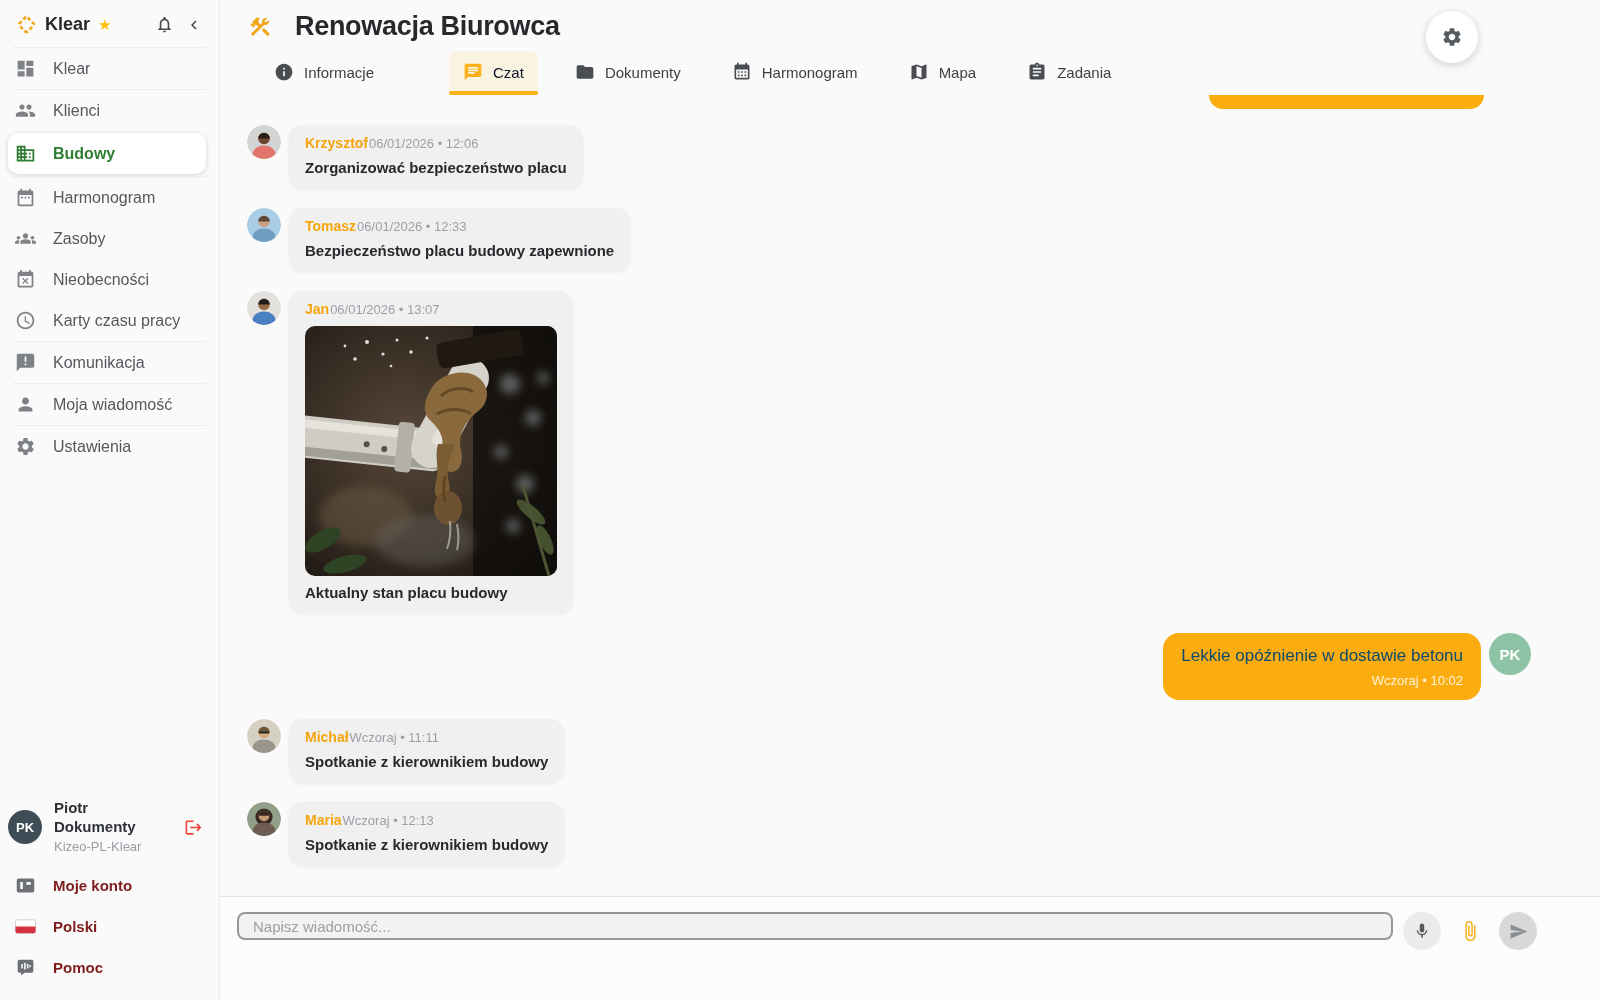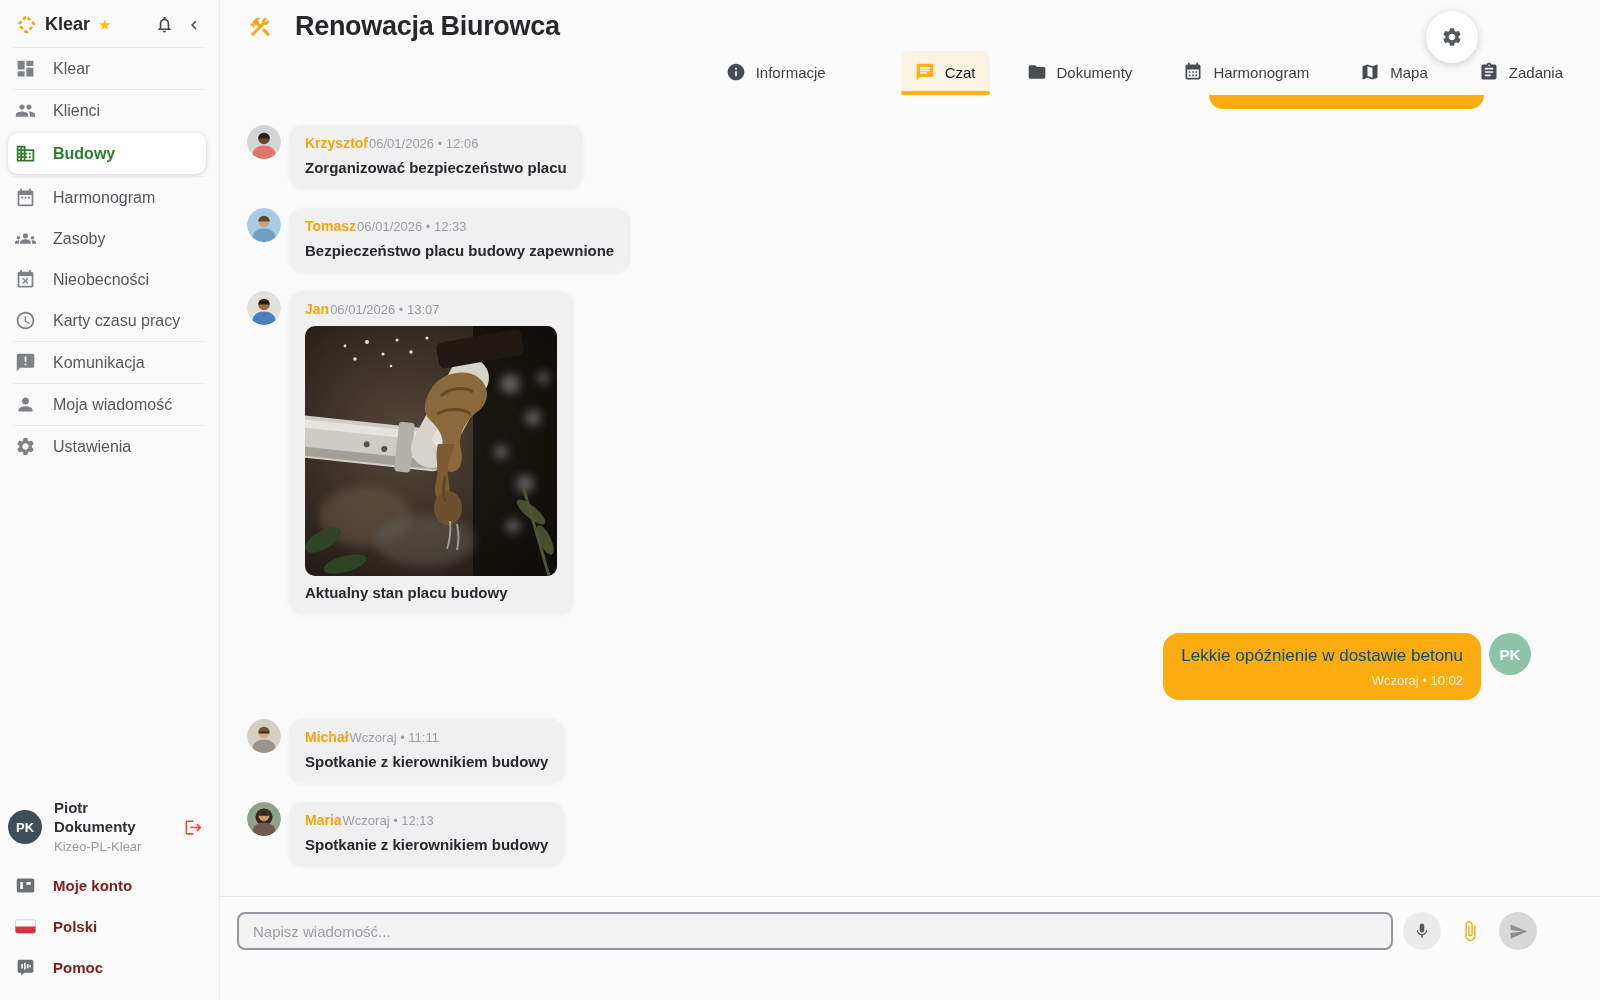--- a/index.html
+++ b/index.html
@@ -32,21 +32,21 @@
   .logout{margin-left:auto;color:#F44336;background:none;border:none;cursor:pointer;display:flex;padding:2px;}
   .sb-bottom .nav-item{font-weight:600;color:#7f1d1d;font-size:15px;}
   .sb-bottom .nav-item .icon{color:#6d7176;}
 
   
   .main{flex:1;display:flex;flex-direction:column;position:relative;height:100%;min-width:0;}
   .mheader{padding:11px 0 0 28px;position:relative;flex:none;}
   .title-row{display:flex;align-items:center;gap:23px;}
   .title-row h1{font-size:27px;margin:0;font-weight:bold;color:#26282c;letter-spacing:-.3px;}
   .tool-icon{width:24px;height:24px;color:#F2A71B;display:flex;}
-  .tabs{display:flex;margin-top:9px;padding-left:12px;justify-content:flex-end;}
+  .tabs{display:flex;margin-top:9px;padding-left:12px;}
   .tab{display:flex;align-items:center;gap:10px;padding:11px 14px 13px;margin-right:23px;
        font-size:15px;color:#3d4145;cursor:pointer;position:relative;}
   .tab .ticon{width:20px;height:20px;color:#494d52;display:flex;}
   .tab.active{color:#0f172a;background:#FAF3E1;border-radius:8px 8px 0 0;margin-left:38px;}
   .tab.active .ticon{color:#FBB117;}
   .tab.active::after{content:"";position:absolute;left:0;right:0;bottom:0;height:4px;
                      background:#FBB117;border-radius:3px;}
   .fab{position:absolute;top:11px;right:122px;width:52px;height:52px;border-radius:50%;
        background:#fff;border:none;box-shadow:0 2px 9px rgba(0,0,0,.18);cursor:pointer;
        display:flex;align-items:center;justify-content:center;color:#555a5f;z-index:5;}
@@ -68,21 +68,21 @@
   .msg.own{justify-content:flex-end;padding-right:69px;}
   .own-bubble{background:#FBAD10;border-radius:16px;padding:13px 18px 12px;max-width:420px;}
   .own-text{color:#0c4a6e;font-size:17px;}
   .own-time{color:rgba(255,255,255,.85);font-size:13px;text-align:right;margin-top:7px;}
   .own-avatar{width:42px;height:42px;border-radius:50%;background:#8FC3A5;color:#fff;
               font-weight:bold;font-size:15px;display:flex;align-items:center;justify-content:center;flex:none;}
 
   
   .composer{flex:none;height:104px;border-top:1px solid #e4e4e4;background:#fcfcfc;
             display:flex;align-items:flex-start;gap:10px;padding:15px 63px 0 17px;box-sizing:border-box;}
-  .msg-input{flex:1;height:38px;border:2px solid #94979b;border-radius:8px;background:#f2f2f2;
+  .msg-input{flex:1;height:28px;border:2px solid #94979b;border-radius:8px;background:#f2f2f2;
              padding:0 14px;font-size:15px;color:#8b5cf6;box-sizing:border-box;outline:none;
              font-family:"Liberation Sans",sans-serif;}
   .msg-input::placeholder{color:#9aa0a6;}
   .cbtn{width:38px;height:38px;border-radius:50%;border:none;display:flex;align-items:center;
         justify-content:center;flex:none;cursor:pointer;}
   .mic{background:#ebebeb;color:#55585c;}
   .clip{background:transparent;color:#F5A90B;}
   .send{background:#d8d8d8;color:#8a8f94;}
   svg{display:block;}
 </style>

